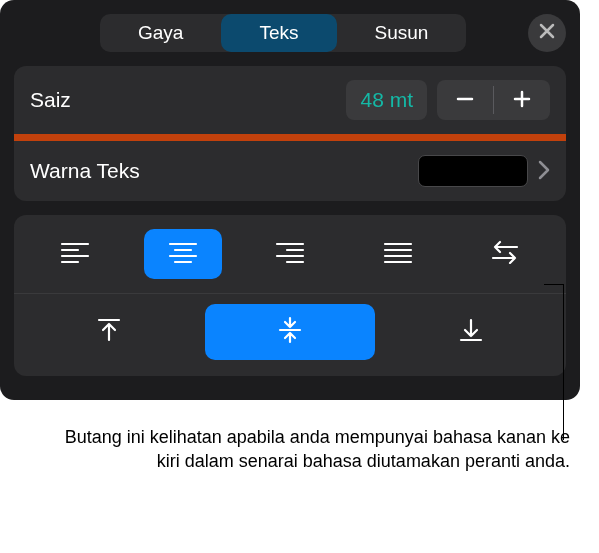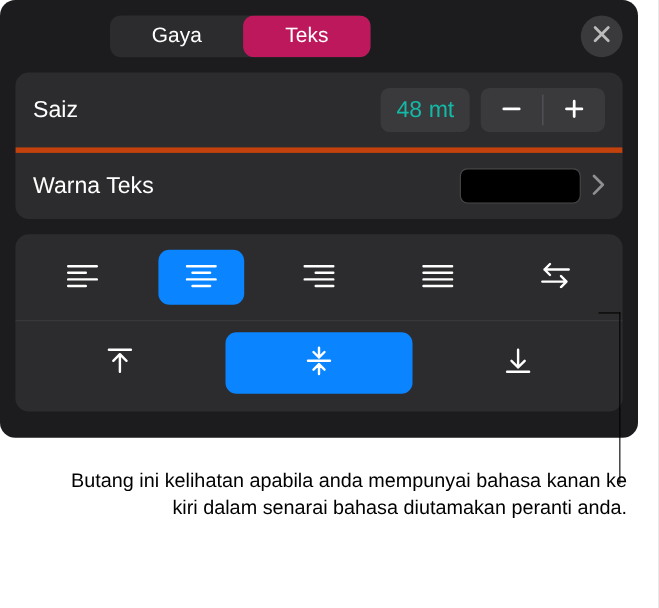--- a/index.html
+++ b/index.html
@@ -29,21 +29,21 @@
     border-radius: 10px;
     overflow: hidden;
   }
   .segmented .tab {
     padding: 8px 38px;
     color: #fff;
     font-size: 19px;
     cursor: pointer;
   }
   .segmented .tab.active {
-    background: #be185d;
+    background: #0c4a6e;
     border-radius: 10px;
   }
   .close {
     margin-left: auto;
     width: 38px;
     height: 38px;
     border-radius: 50%;
     background: #3a3a3c;
     display: flex;
     align-items: center;
@@ -57,21 +57,21 @@
     border-radius: 12px;
     overflow: hidden;
   }
   .row {
     display: flex;
     align-items: center;
     padding: 14px 16px;
     color: #fff;
     font-size: 21px;
   }
-  .row + .row { border-top: 5px solid #c2410c; }
+  .row + .row { border-top: 7px solid #c2410c; }
   .row .label { flex: 1; }
   .size-controls {
     display: flex;
     align-items: center;
     gap: 0;
   }
   .size-val {
     background: #3a3a3c;
     padding: 8px 14px;
     border-radius: 8px;
@@ -157,20 +157,21 @@
 </style>
 </head>
 <body>
 
 <div class="panel">
 
   <div class="tabbar">
     <div class="segmented">
       <div class="tab">Gaya</div>
       <div class="tab active">Teks</div>
+      <div class="tab">Susun</div>
     </div>
     <div class="close">
       <span>
         <svg viewBox="0 0 16 16">
             <path d="M2 2 L14 14 M14 2 L2 14" stroke="#bbb" stroke-width="2.5" stroke-linecap="round"></path>
           </svg>
       </span>
     </div>
   </div>
 

